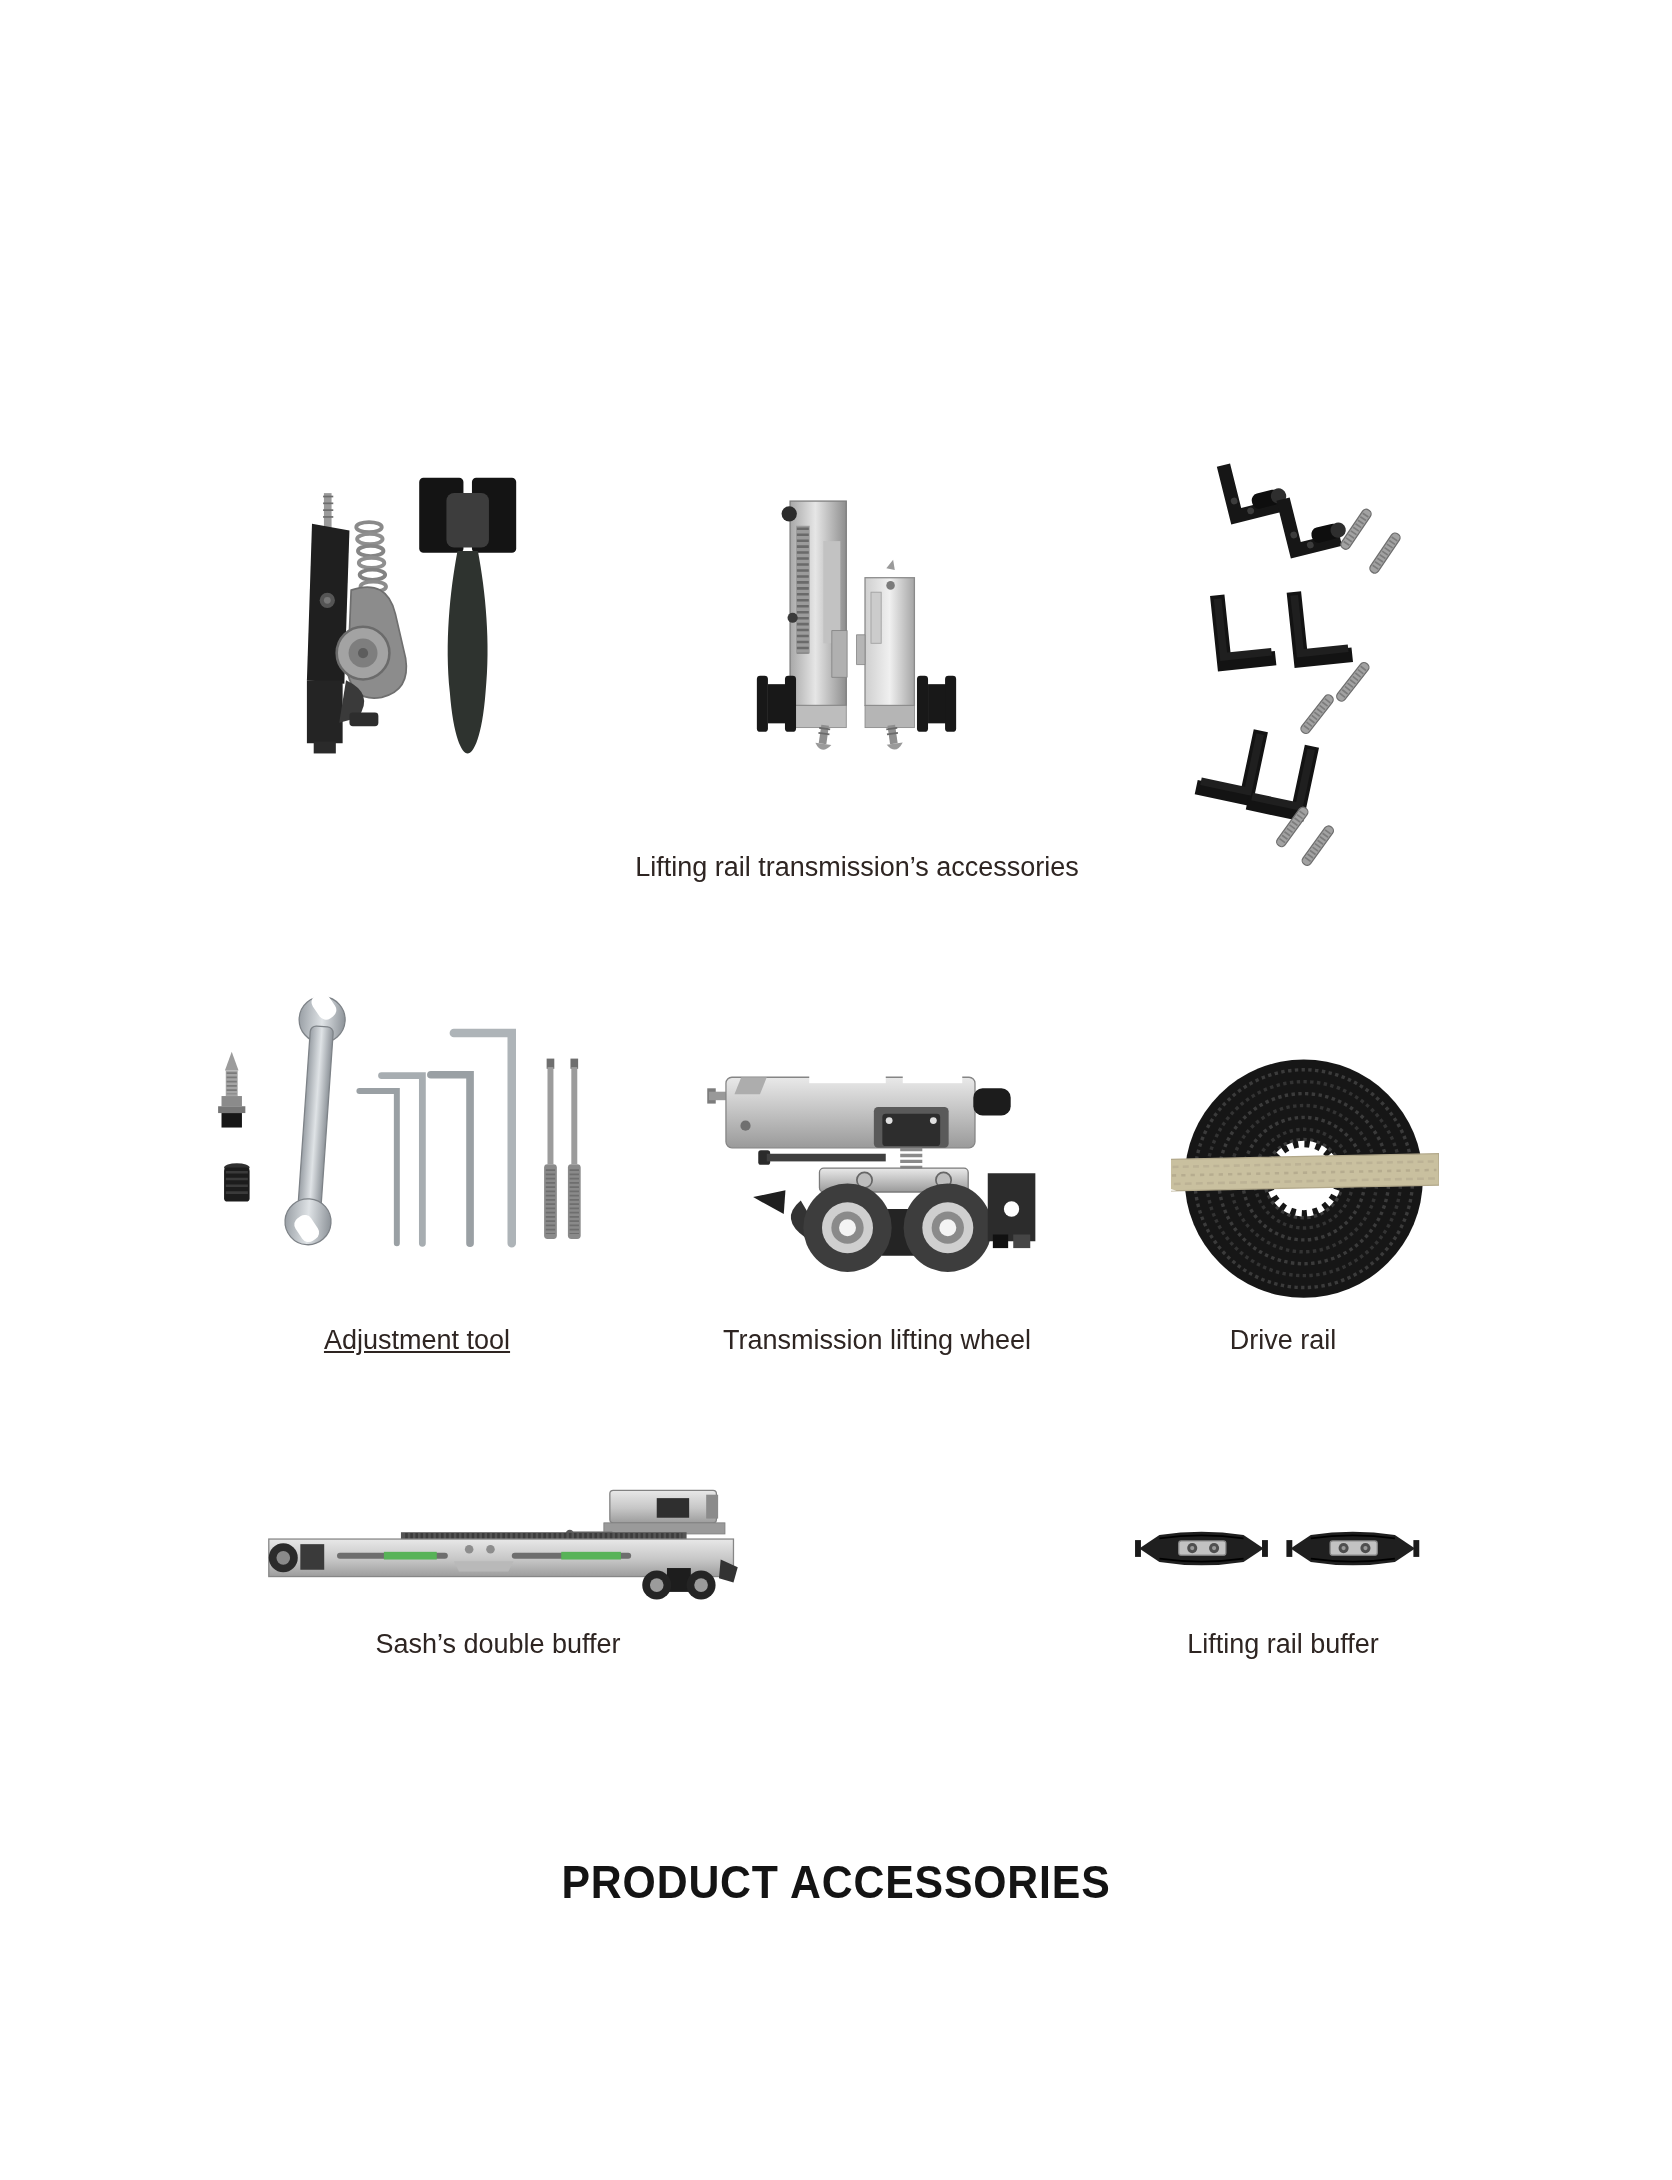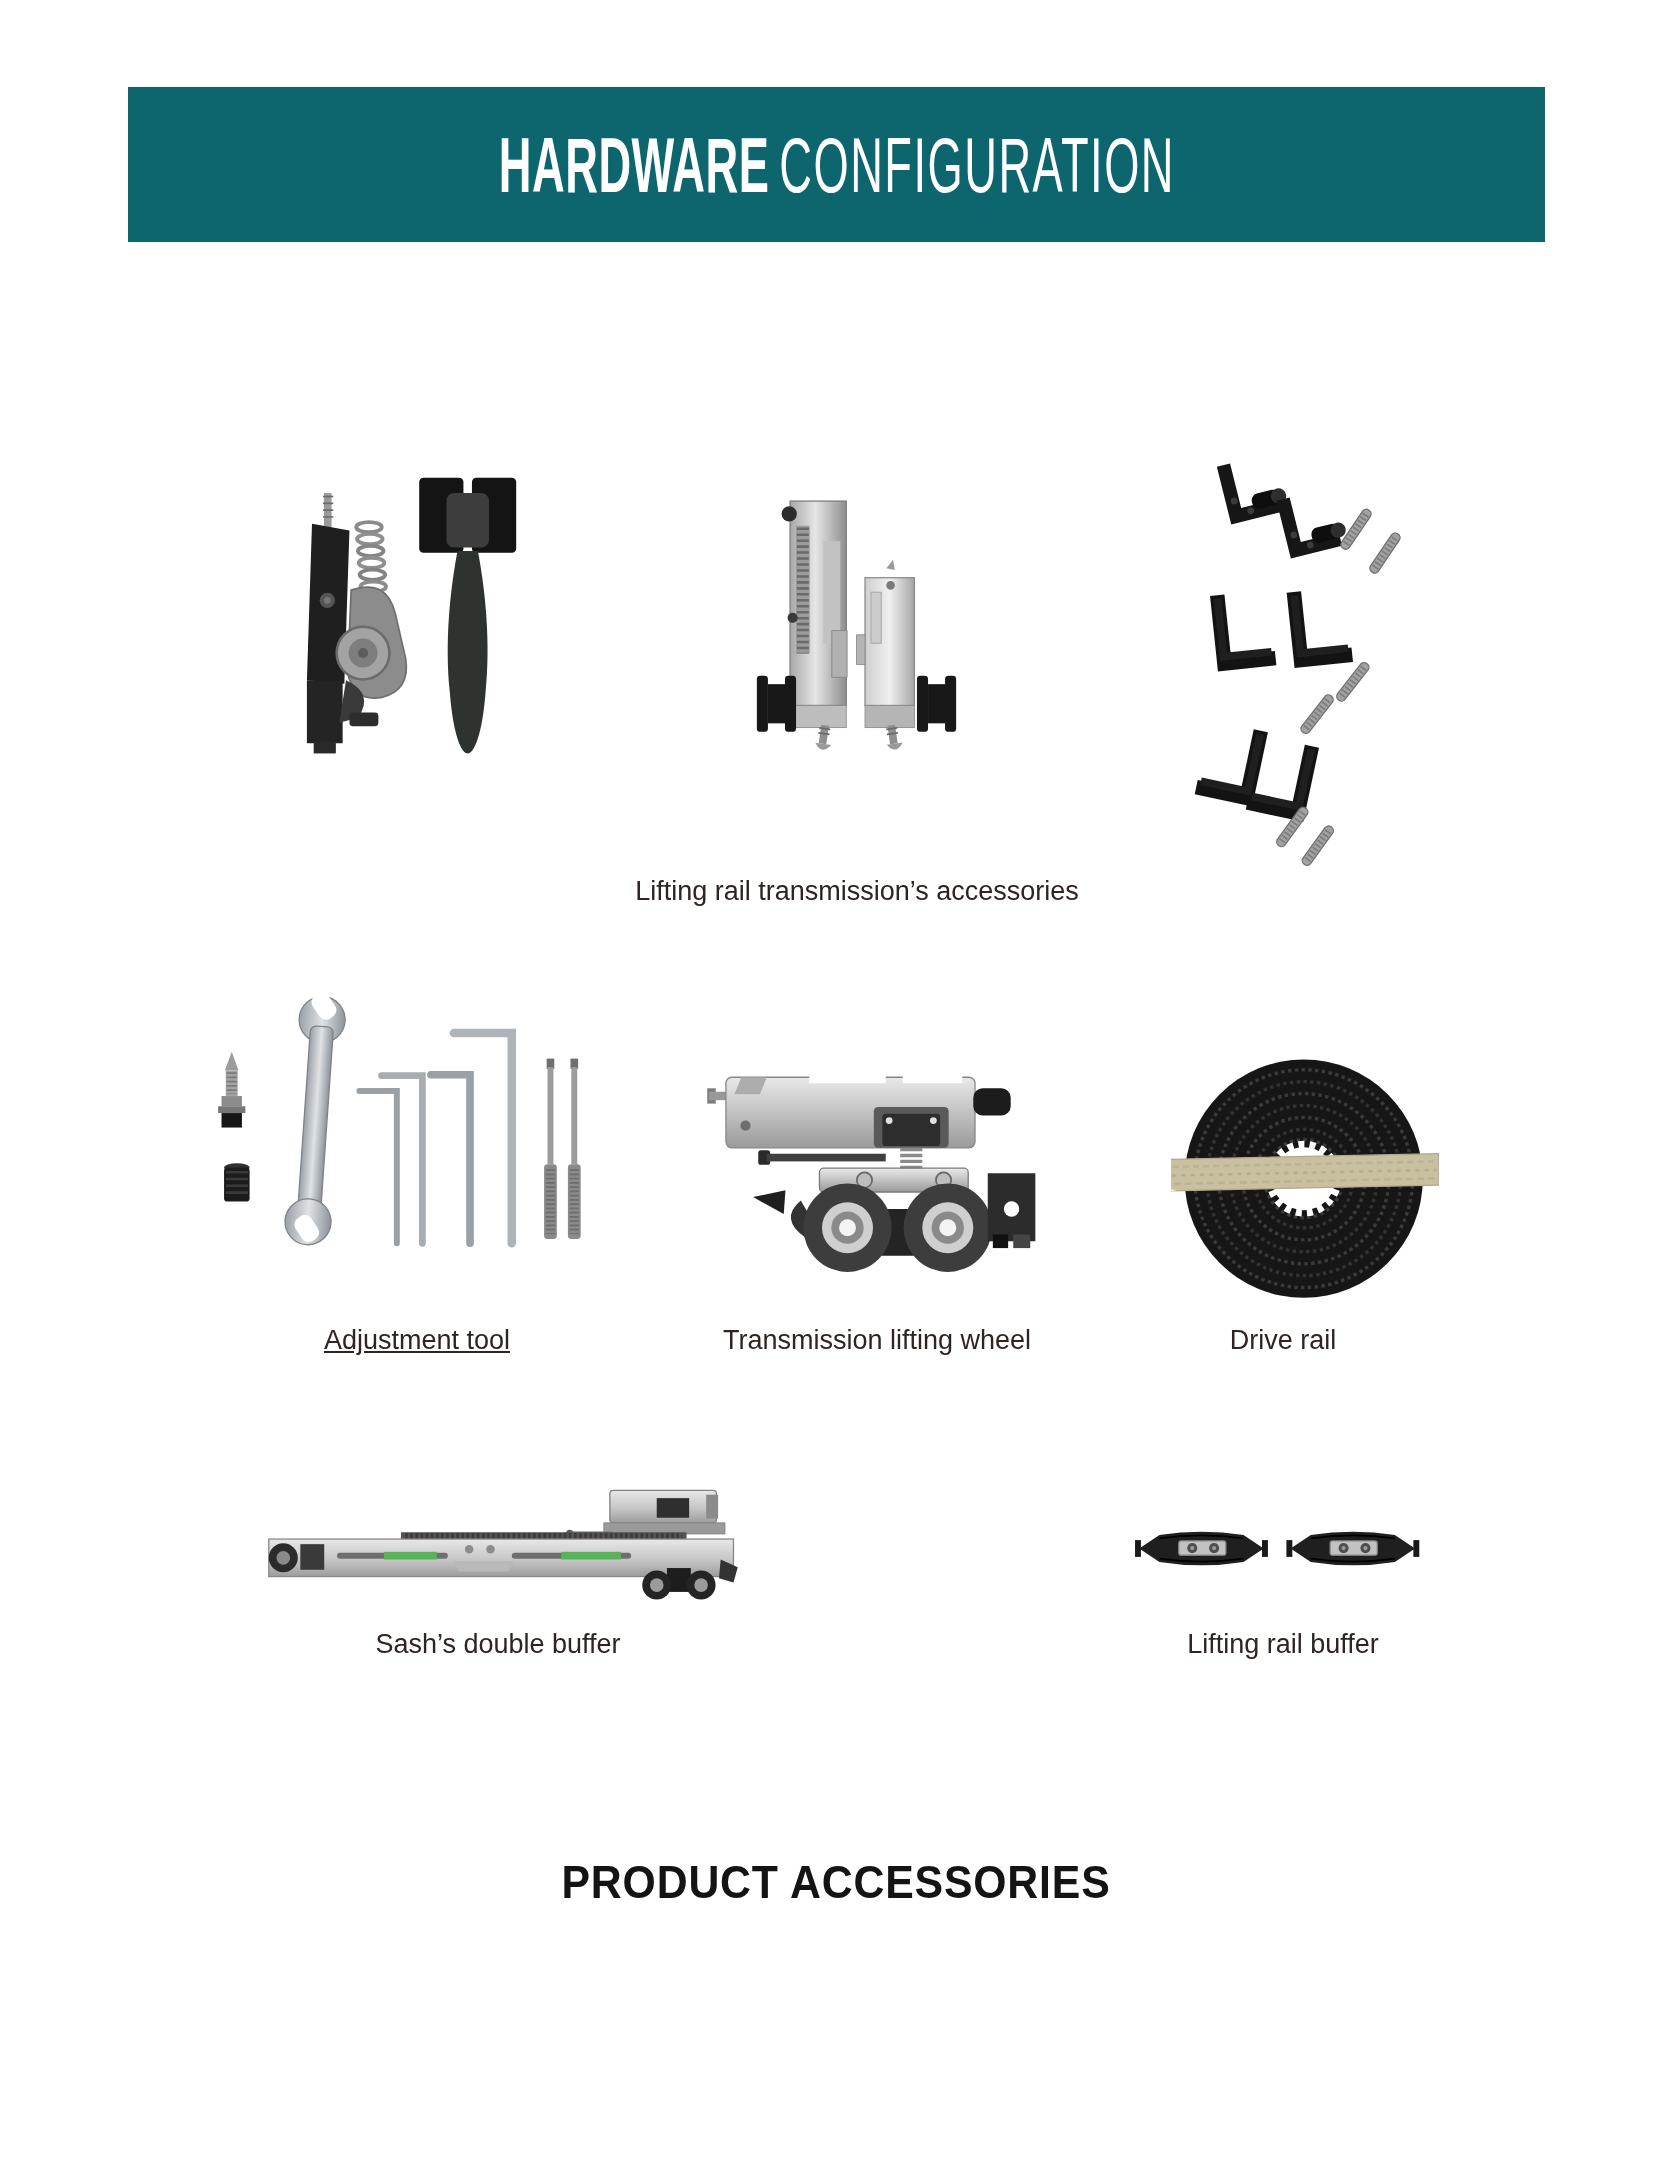--- a/index.html
+++ b/index.html
@@ -29,23 +29,20 @@
     position:absolute;left:836px;top:1855px;
     transform:translateX(-50%) scaleX(0.93);transform-origin:center;
     font-size:46px;font-weight:700;color:#141414;letter-spacing:0.9px;white-space:nowrap;
   }
 </style>
 </head>
 <body>
 
 <div class="page">
 
-  <header class="banner">
-    <h1 class="banner-title"><span class="t-bold">HARDWARE</span><span class="t-light">CONFIGURATION</span></h1>
-  </header>
 
   <figure class="product" style="left:281px;top:471px;width:273px;height:285px;margin:0;">
     <svg viewBox="0 0 320 335">
       <g>
         <rect x="50" y="26" width="9" height="42" fill="#9a9a9a"></rect>
         <line x1="49" y1="30" x2="61" y2="30" stroke="#6d6d6d" stroke-width="2"></line>
         <line x1="49" y1="38" x2="61" y2="38" stroke="#6d6d6d" stroke-width="2"></line>
         <line x1="49" y1="46" x2="61" y2="46" stroke="#6d6d6d" stroke-width="2"></line>
         <line x1="49" y1="54" x2="61" y2="54" stroke="#6d6d6d" stroke-width="2"></line>
         <polygon points="36,62 80,70 74,250 30,246" fill="#1f1f1f"></polygon>
@@ -165,21 +162,21 @@
       </g>
       <g>
         <use href="#brkPlain" transform="translate(88 342) scale(-1 1) rotate(-12)"></use>
         <use href="#brkPlain" transform="translate(148 360) scale(-1 1) rotate(-12)"></use>
         <use href="#pinC" transform="translate(128 428) rotate(36)"></use>
         <use href="#pinC" transform="translate(158 450) rotate(36)"></use>
       </g>
     </svg>
   </figure>
 
-  <div class="caption" style="left:857px;top:876px;">Lifting rail transmission’s accessories</div>
+  <div class="caption" style="left:857px;top:852px;">Lifting rail transmission’s accessories</div>
 
   <figure class="product" style="left:213px;top:992px;width:383px;height:260px;margin:0;">
     <svg viewBox="0 0 450 305">
       <defs>
         <linearGradient id="gD" x1="0" y1="0" x2="1" y2="0">
           <stop offset="0" stop-color="#9aa0a6"></stop>
             <stop offset="0.5" stop-color="#dfe3e6"></stop>
             <stop offset="1" stop-color="#8d9399"></stop>
         </linearGradient>
       </defs>

